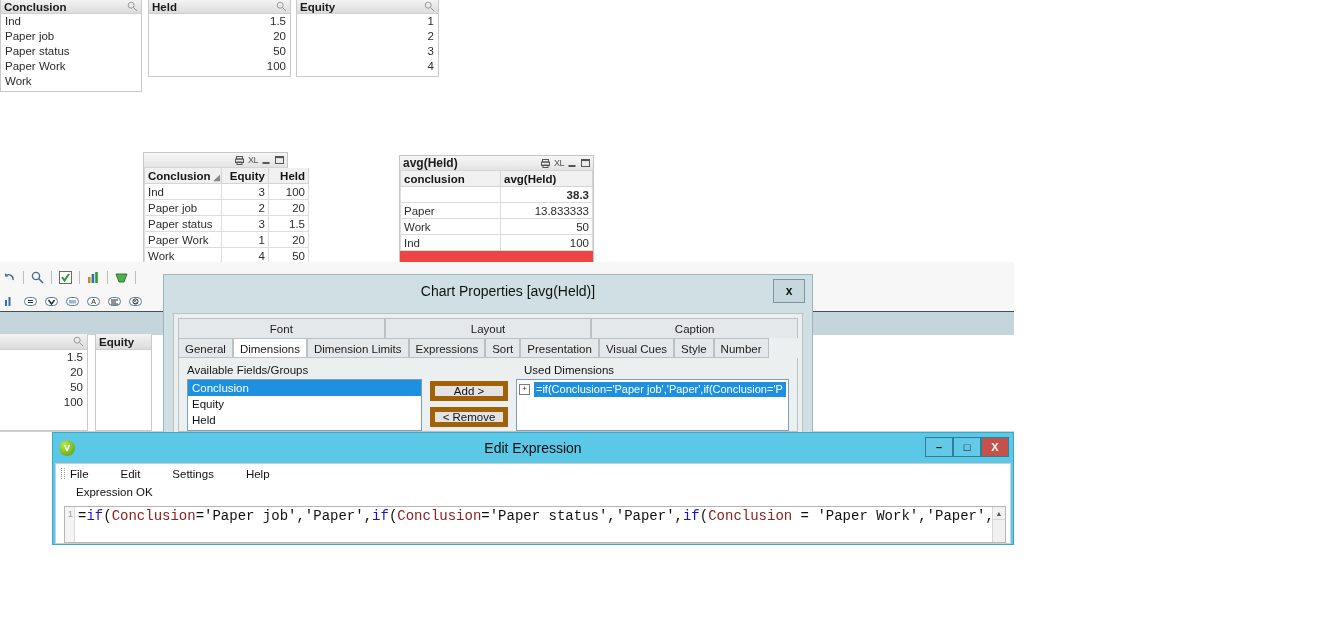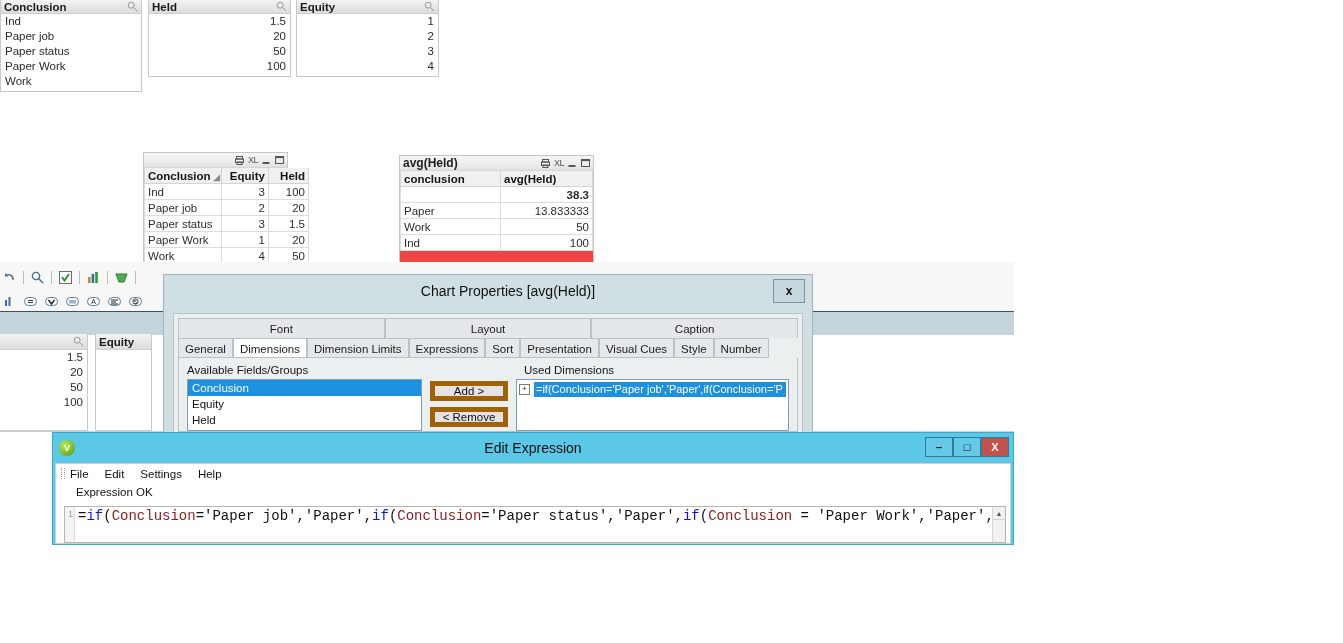--- a/index.html
+++ b/index.html
@@ -94,21 +94,21 @@
 
   
   .eewin{position:absolute;left:52px;top:432px;width:962px;height:113px;background:#5bc8e8;border:1px solid #3aa8c8;box-sizing:border-box;}
   .ee-title{height:30px;display:flex;align-items:center;position:relative;color:#0d0d0d;font-size:14px;}
   .ee-title .ttxt{position:absolute;left:0;right:0;text-align:center;}
   .ee-logo{width:16px;height:16px;margin-left:6px;border-radius:50%;background:radial-gradient(circle at 35% 30%,#b9e84f,#4f9a16);display:flex;align-items:center;justify-content:center;color:#fff;font-size:9px;font-weight:bold;z-index:2;}
   .ee-ctrls{position:absolute;right:4px;top:4px;display:flex;}
   .wb{width:28px;height:20px;border:1px solid #2d7f99;background:#63c9e6;display:flex;align-items:center;justify-content:center;font-size:11px;color:#0b0b0b;box-sizing:border-box;font-weight:bold;}
   .wb.close{background:#c4524a;color:#fff;}
   .ee-body{position:absolute;left:2px;right:2px;top:30px;bottom:0;background:#ffffff;border:1px solid #cfcfcf;box-sizing:border-box;}
-  .ee-menu{height:20px;display:flex;align-items:center;gap:16px;padding:0 10px 0 14px;font-size:11.5px;color:#111;position:relative;}
+  .ee-menu{height:20px;display:flex;align-items:center;gap:32px;padding:0 10px 0 14px;font-size:11.5px;color:#111;position:relative;}
   .ee-menu .grip{position:absolute;left:5px;top:4px;width:2px;height:11px;border-left:1px dotted #9a9a9a;border-right:1px dotted #9a9a9a;}
   .ee-status{height:17px;line-height:17px;padding-left:20px;font-size:11.5px;color:#111;}
   .ee-edit{position:absolute;left:8px;right:4px;top:42px;bottom:0;border:1px solid #b5b5b5;background:#fff;display:flex;box-sizing:border-box;}
   .gutter{width:10px;background:#f4f4f4;border-right:1px solid #dcdcdc;font-size:9px;color:#9a9a9a;text-align:right;padding:2px 1px 0 0;box-sizing:border-box;}
   .codearea{flex:1;padding:2px 3px;font-family:"Liberation Mono","DejaVu Sans Mono",monospace;font-size:14px;white-space:nowrap;overflow:hidden;line-height:14px;}
   .k-kw{color:#1414d6;} .k-fld{color:#8b2020;} .k-str{color:#111;} .k-op{color:#111;}
   .ee-scroll{width:12px;background:#f1f1f1;border-left:1px solid #d6d6d6;display:flex;flex-direction:column;}
   .ee-scroll .arrow{height:12px;border-bottom:1px solid #d6d6d6;display:flex;align-items:center;justify-content:center;font-size:7px;color:#555;}
 </style>
 </head>

